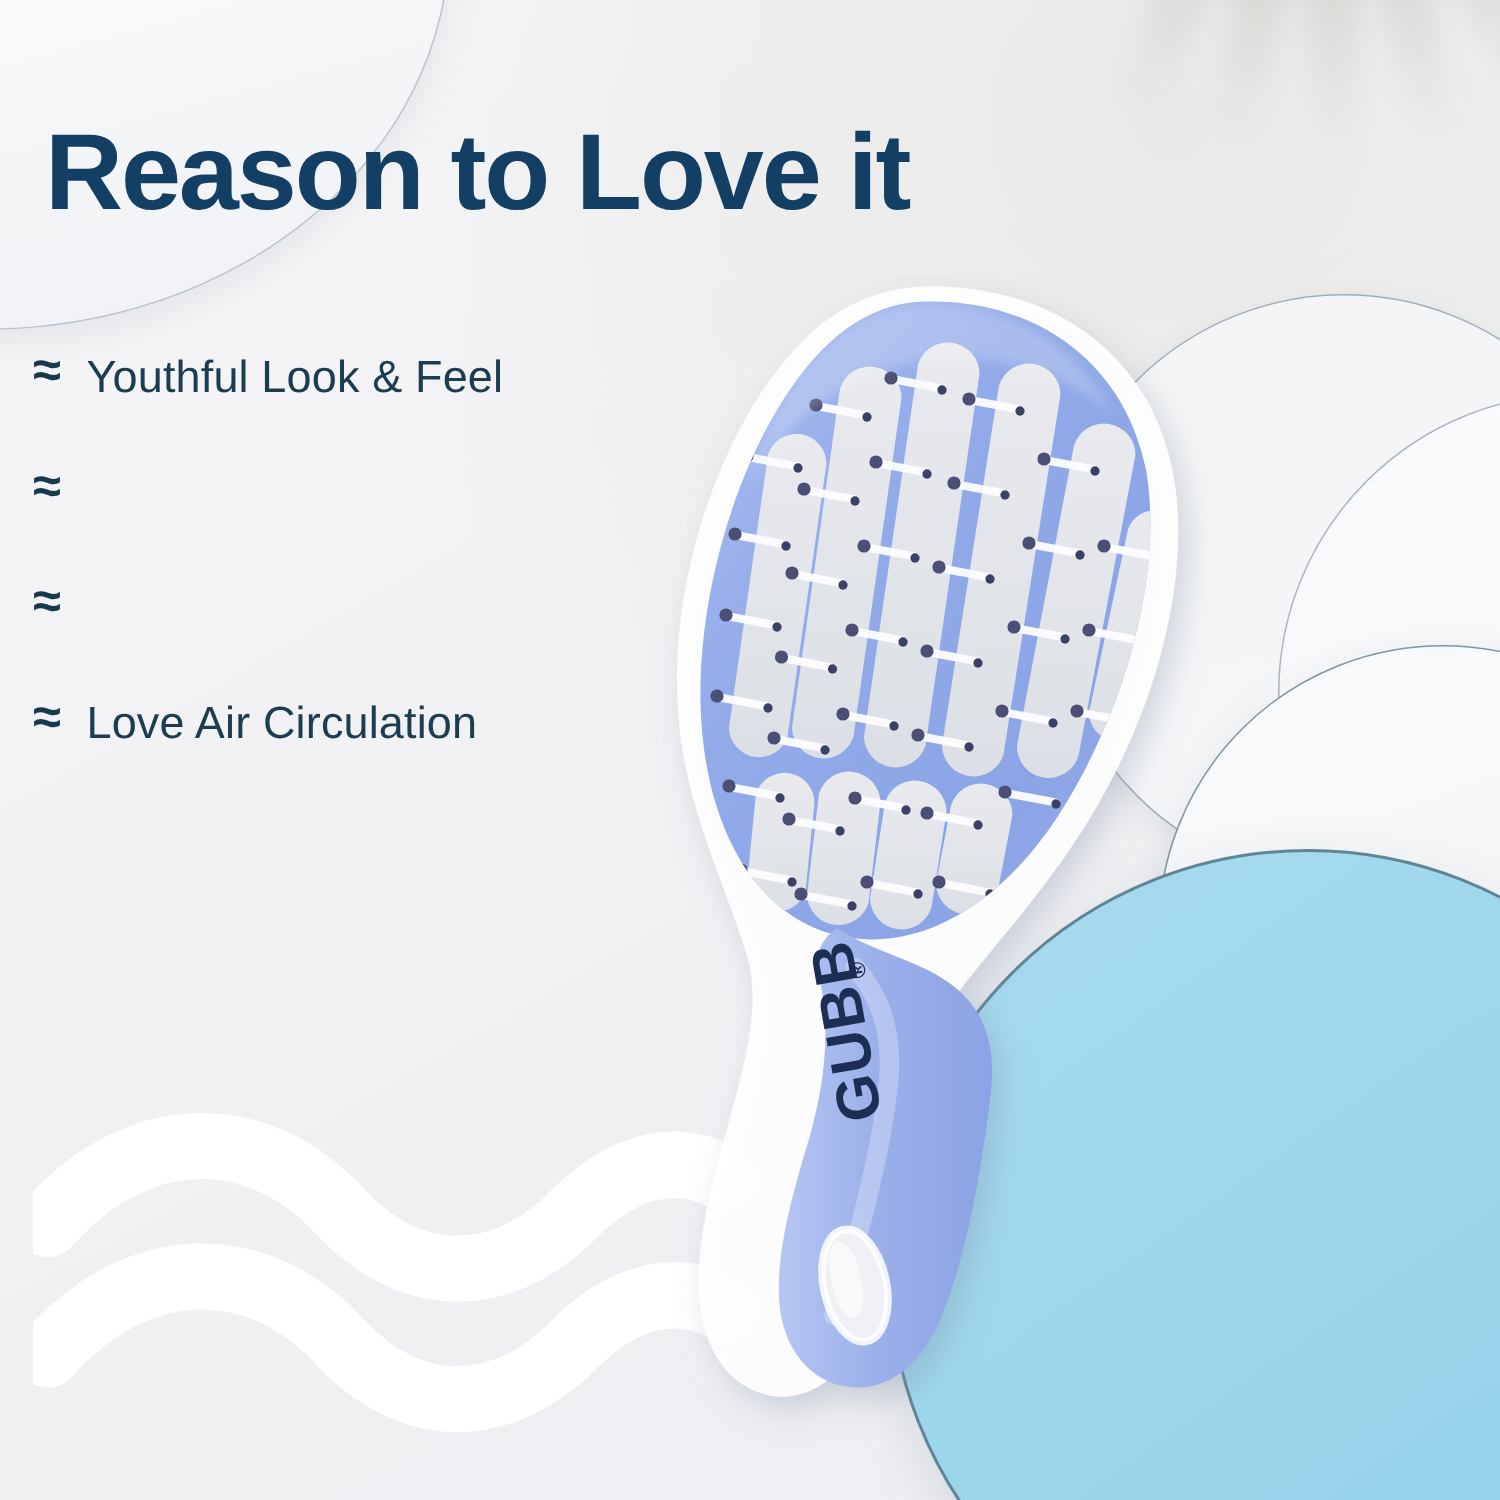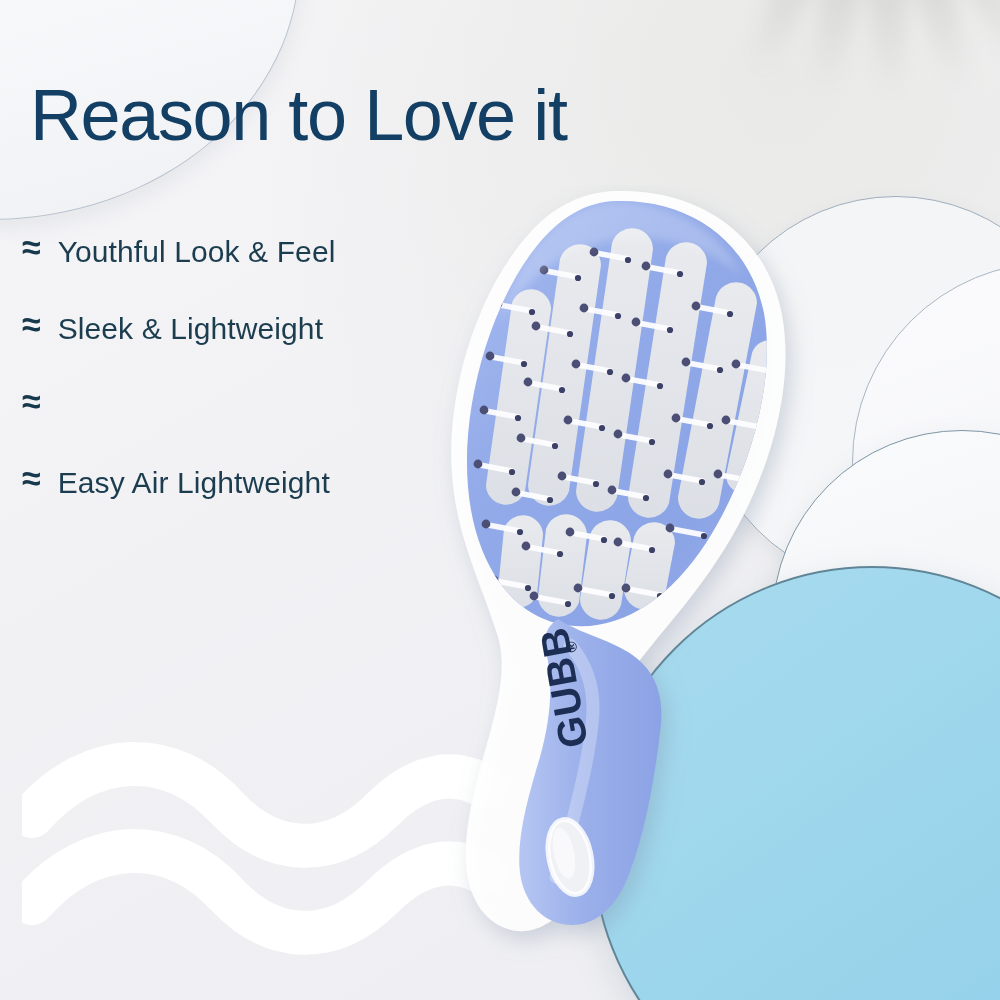--- a/index.html
+++ b/index.html
@@ -90,21 +90,21 @@
     left:22px; top:738px;
     width:510px; height:220px;
     pointer-events:none;
   }
 
   
   #headline {
     position:absolute;
     left:30px; top:79px;
     font-size:72px;
-    font-weight:400;
+    font-weight:700;
     letter-spacing:-1.4px;
     line-height:1;
     color:#123f63;
     white-space:nowrap;
   }
 
   
   #feature-list { position:absolute; left:22px; top:233px; width:520px; }
   .feature-row {
     display:flex;
@@ -164,28 +164,27 @@
 
   <h1 id="headline">Reason to Love it</h1>
 
   <ul id="feature-list" style="list-style:none">
     <li class="feature-row">
       <span class="feature-marker">≈</span>
       <span class="feature-label">Youthful Look &amp; Feel</span>
     </li>
     <li class="feature-row">
       <span class="feature-marker">≈</span>
-      <span class="feature-label">Sleek &amp; Lightweight</span>
     </li>
     <li class="feature-row">
       <span class="feature-marker">≈</span>
     </li>
     <li class="feature-row">
       <span class="feature-marker">≈</span>
-      <span class="feature-label">Easy Air Lightweight</span>
+      <span class="feature-label">Love Air Circulation</span>
     </li>
   </ul>
 
   <svg id="brush" viewBox="0 0 470 790">
     <defs>
       <linearGradient id="gBody" x1="0" y1="0" x2="1" y2="1">
         <stop offset="0%" stop-color="#a9bdf2"></stop>
         <stop offset="35%" stop-color="#93abe9"></stop>
         <stop offset="75%" stop-color="#8ba4e6"></stop>
         <stop offset="100%" stop-color="#9db2ea"></stop>

